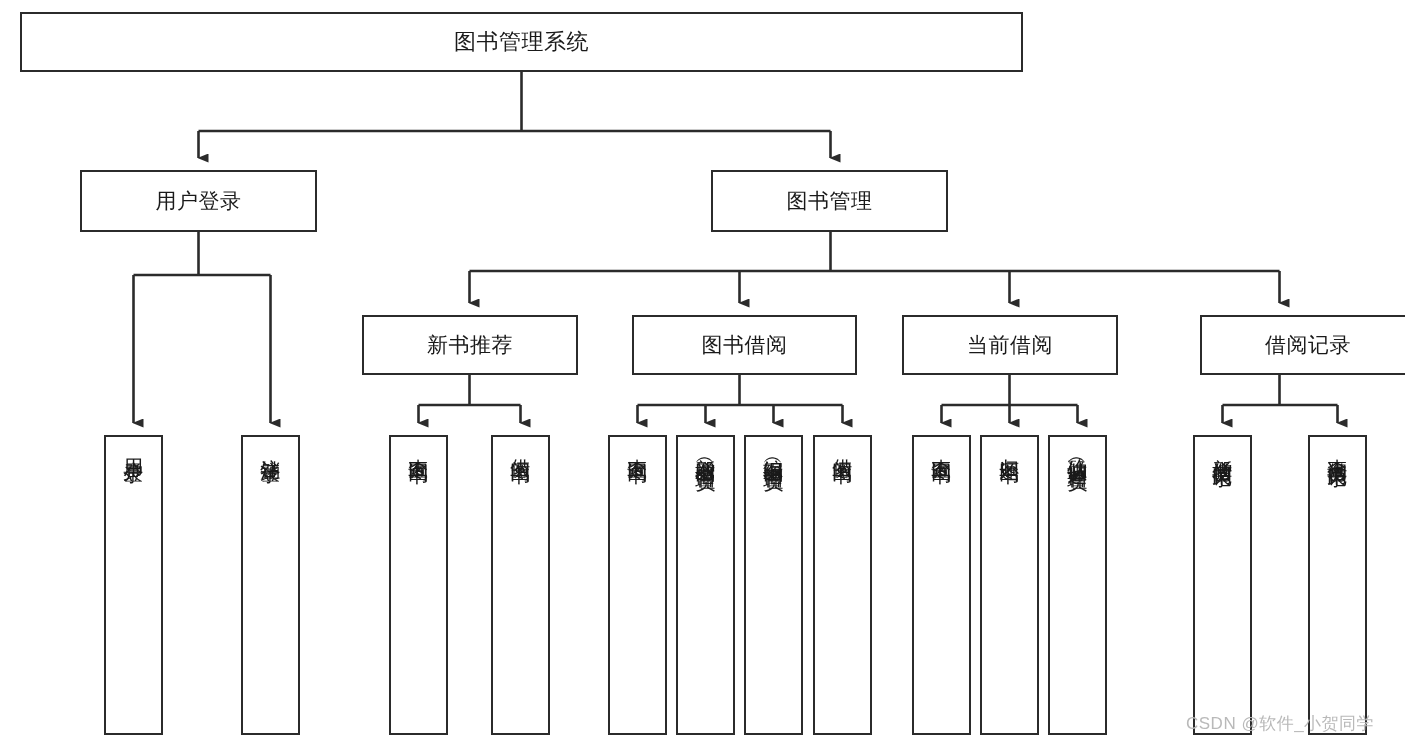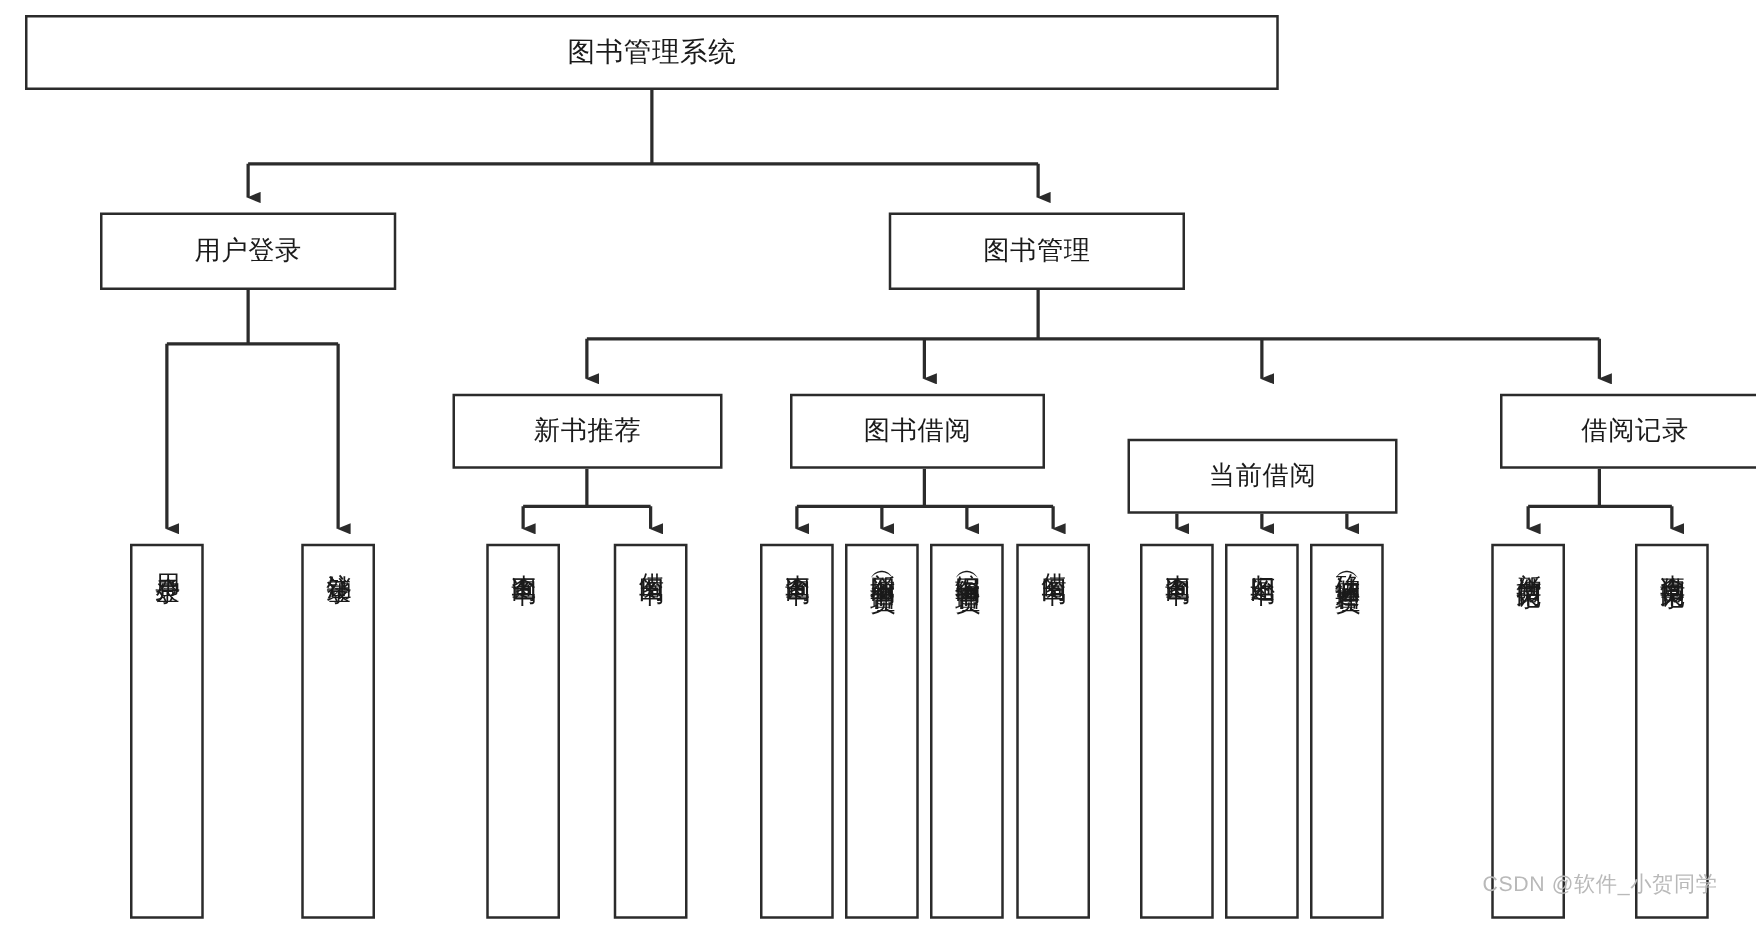--- a/index.html
+++ b/index.html
@@ -67,21 +67,21 @@
     font-size: 20px;
     line-height: 1.02;
     letter-spacing: 2px;
     white-space: nowrap;
     height: auto;
     max-height: 100%;
   }
   .watermark {
     position: absolute;
     left: 1186px;
-    top: 696px;
+    top: 712px;
     font-size: 17px;
     color: #b9b9b9;
     white-space: nowrap;
     letter-spacing: 0.5px;
   }
 </style>
 </head>
 <body>
 
 <div id="diagram-root">
@@ -146,24 +146,24 @@
   <div class="node horiz" style="left:80px; top:170px; width:237px; height:62px;">
     <span class="node-label">用户登录</span>
   </div>
   <div class="node horiz" style="left:362px; top:315px; width:216px; height:60px;">
     <span class="node-label">新书推荐</span>
   </div>
 
   <div class="node horiz" style="left:711px; top:170px; width:237px; height:62px;">
     <span class="node-label">图书管理</span>
   </div>
-  <div class="node horiz" style="left:632px; top:315px; width:204px; height:60px;">
+  <div class="node horiz" style="left:632px; top:315px; width:225px; height:60px;">
     <span class="node-label">图书借阅</span>
   </div>
-  <div class="node horiz" style="left:902px; top:315px; width:216px; height:60px;margin-top:36px;">
+  <div class="node horiz" style="left:902px; top:315px; width:216px; height:60px;">
     <span class="node-label">当前借阅</span>
   </div>
   <div class="node horiz" style="left:1172px; top:315px; width:216px; height:60px;margin-left:28px;">
     <span class="node-label">借阅记录</span>
   </div>
 
   <div class="node leaf" style="left:104px; top:435px; width:59px; height:300px;">
     <span class="node-label">用户登录</span>
   </div>
   <div class="node leaf" style="left:241px; top:435px; width:59px; height:300px;">

